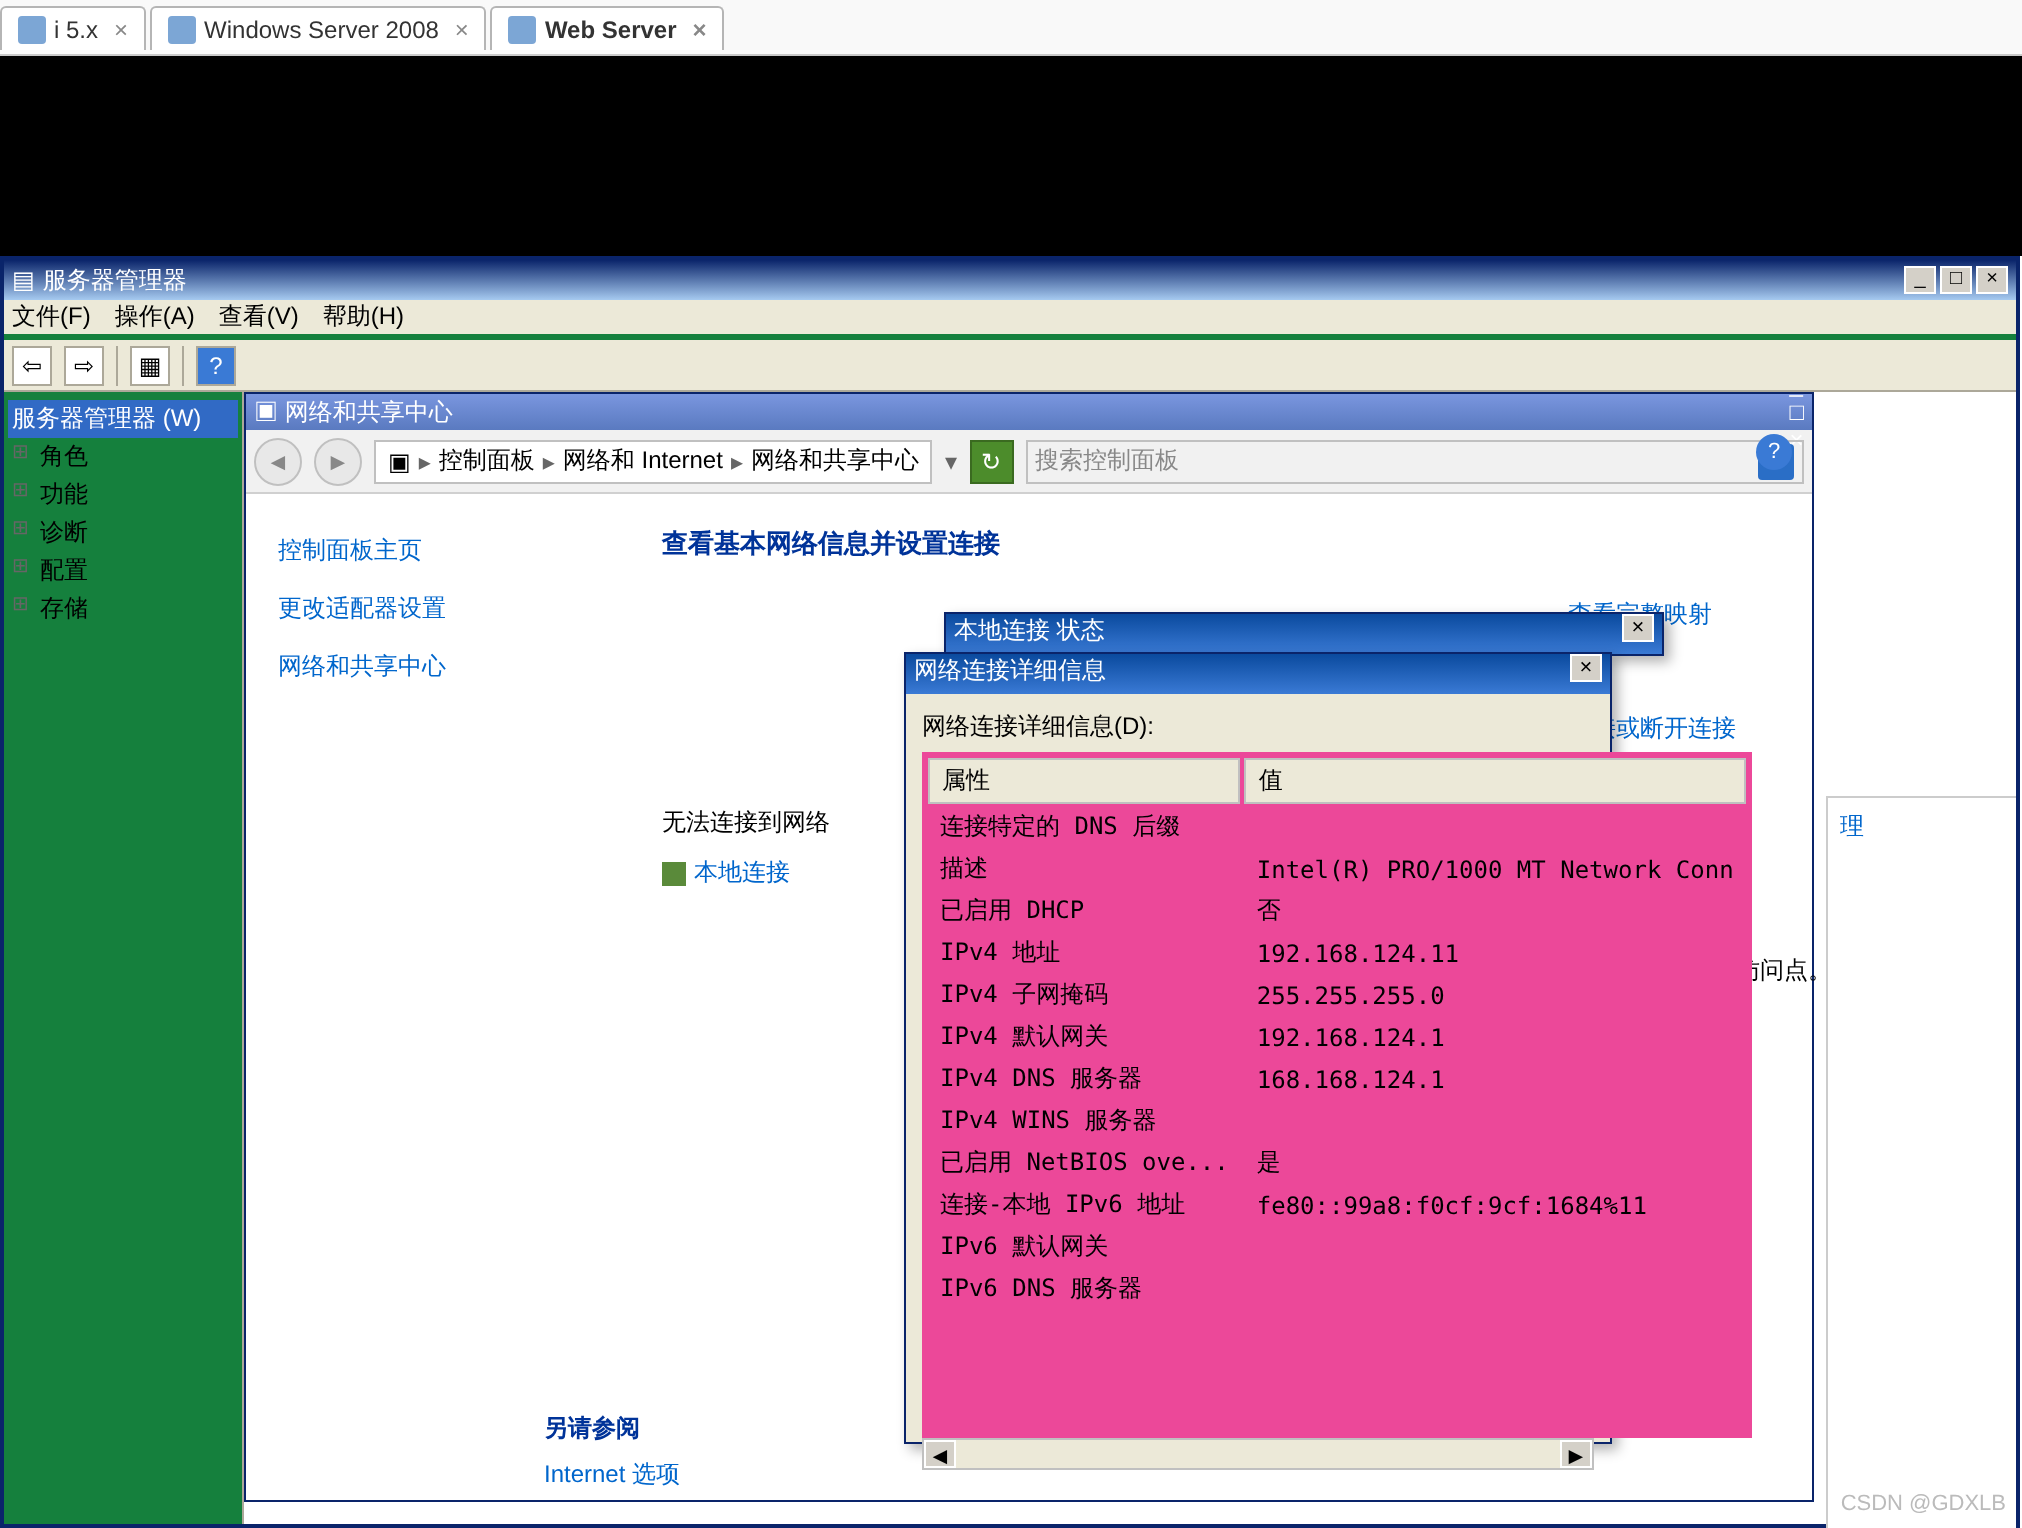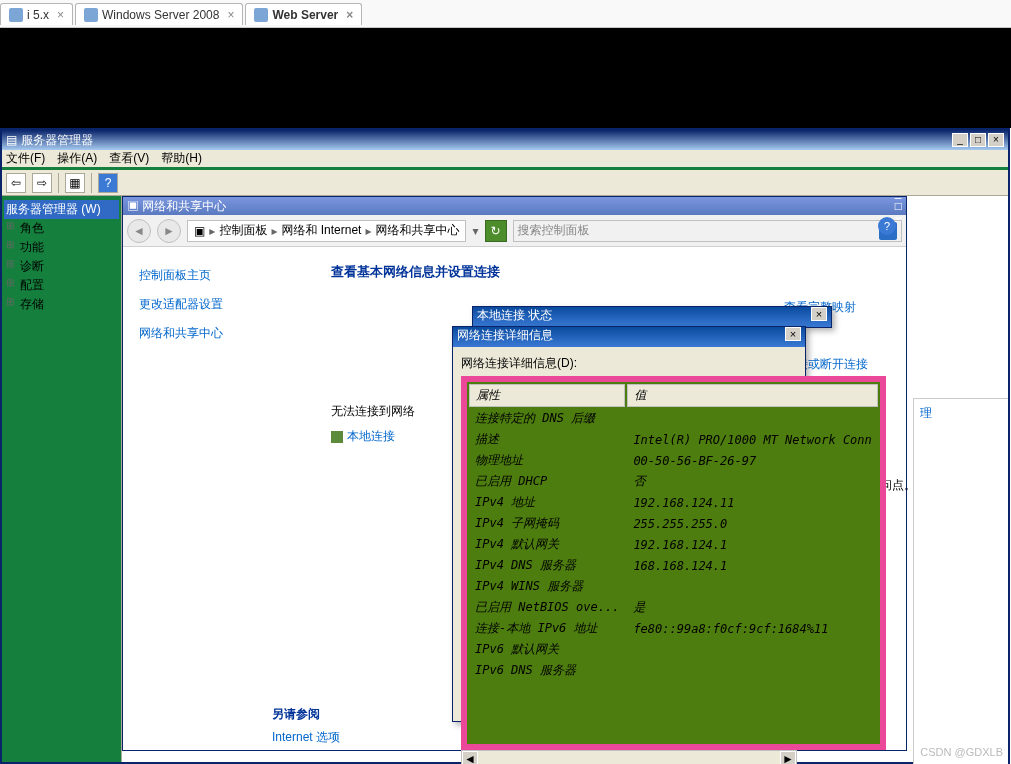--- a/index.html
+++ b/index.html
@@ -55,21 +55,21 @@
 .local-link .adp { width:12px;height:12px;background:#5a8a3a; }
 .help-icon { position:absolute; right:10px; top:-30px; width:18px;height:18px;border-radius:50%;background:#3a7ad5;color:#fff;text-align:center;line-height:18px;cursor:pointer;font-size:11px; }
 .right-narrow { position:absolute; right:0; top:202px; width:95px; height:560px; border-left:1px solid #ccc; border-top:1px solid #ccc; background:#fff; padding:6px; }
 
 
 .dlg { position:absolute; border:1px solid #0a246a; background:#ece9d8; box-shadow:3px 3px 6px rgba(0,0,0,0.3); z-index:10; }
 .dlg-title { height:20px; background:linear-gradient(#0a4a9e,#3a7ad5); color:#fff; display:flex; align-items:flex-start; justify-content:space-between; padding:0 4px; font-size:12px; }
 .dlg-title .x { width:16px;height:14px;background:#d4d0c8;border:1px solid #fff;color:#000;text-align:center;line-height:12px;cursor:pointer;font-size:11px; }
 .dlg-body { padding:8px; }
 .dlg-label { margin-bottom:4px; }
-.proptable { width:100%; border:6px solid #ec4899; background:#4d7c0f; height:280px;font-style:italic; }
+.proptable { width:100%; border:1px solid #ec4899; background:#ec4899; height:280px; }
 .proptable th { background:#ece9d8; border:1px solid #c0c0c0; text-align:left; padding:2px 6px; font-weight:normal; }
 .proptable td { padding:1px 6px; font-family:"SimSun",monospace; white-space:nowrap; }
 .proptable .c1 { width:135px; }
 .dlg-scroll { height:16px; background:#ece9d8; border:1px solid #c0c0c0; display:flex; justify-content:space-between; }
 .dlg-scroll .ar { width:16px;text-align:center;background:#d4d0c8;border:1px solid #fff; }
 
 .watermark { position:absolute; right:8px; bottom:6px; color:#bbb; font-size:11px; }
 .see-also-row { position:absolute; left:150px; bottom:4px; color:#003399; }
 .see-also-row .hdr { font-weight:bold; margin-bottom:6px;}
 </style>
@@ -231,24 +231,20 @@
       <tbody id="prop-rows">
           <tr>
             <td class="c1">连接特定的 DNS 后缀</td>
             <td></td>
           </tr>
           <tr>
             <td class="c1">描述</td>
             <td>Intel(R) PRO/1000 MT Network Conn</td>
           </tr>
           <tr>
-            <td class="c1">物理地址</td>
-            <td>00-50-56-BF-26-97</td>
-          </tr>
-          <tr>
             <td class="c1">已启用 DHCP</td>
             <td>否</td>
           </tr>
           <tr>
             <td class="c1">IPv4 地址</td>
             <td>192.168.124.11</td>
           </tr>
           <tr>
             <td class="c1">IPv4 子网掩码</td>
             <td>255.255.255.0</td>

